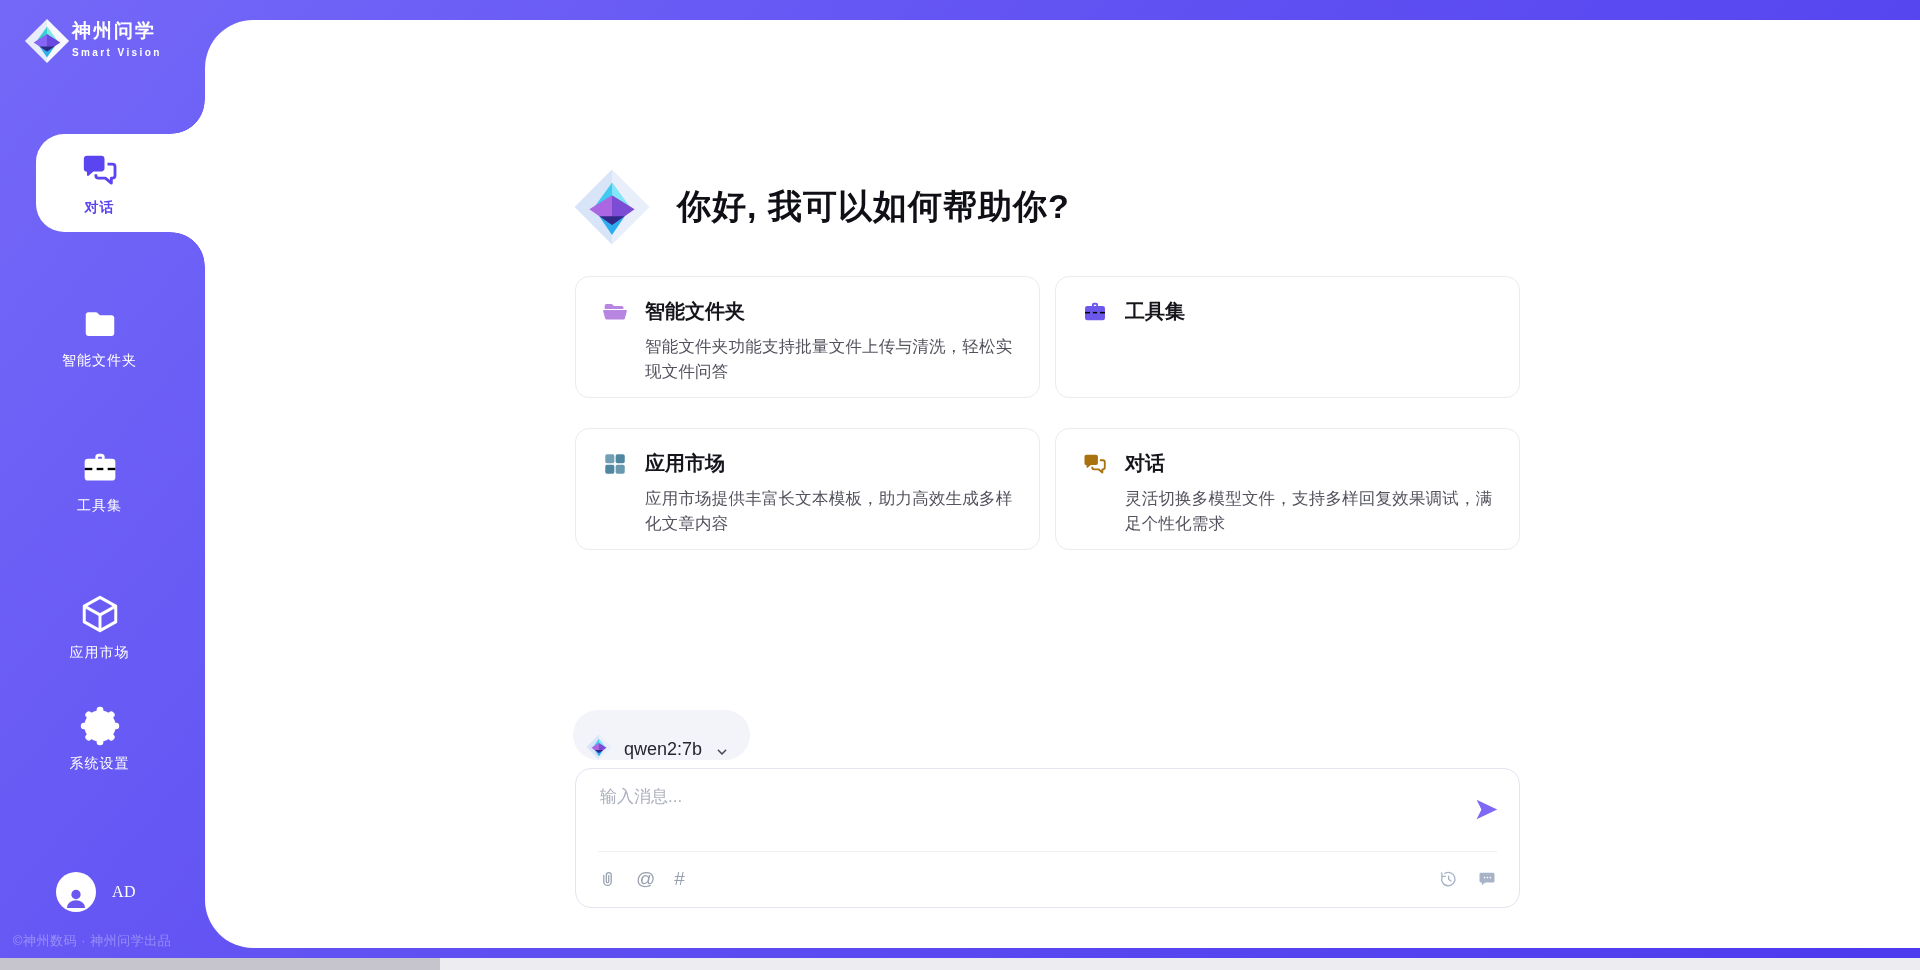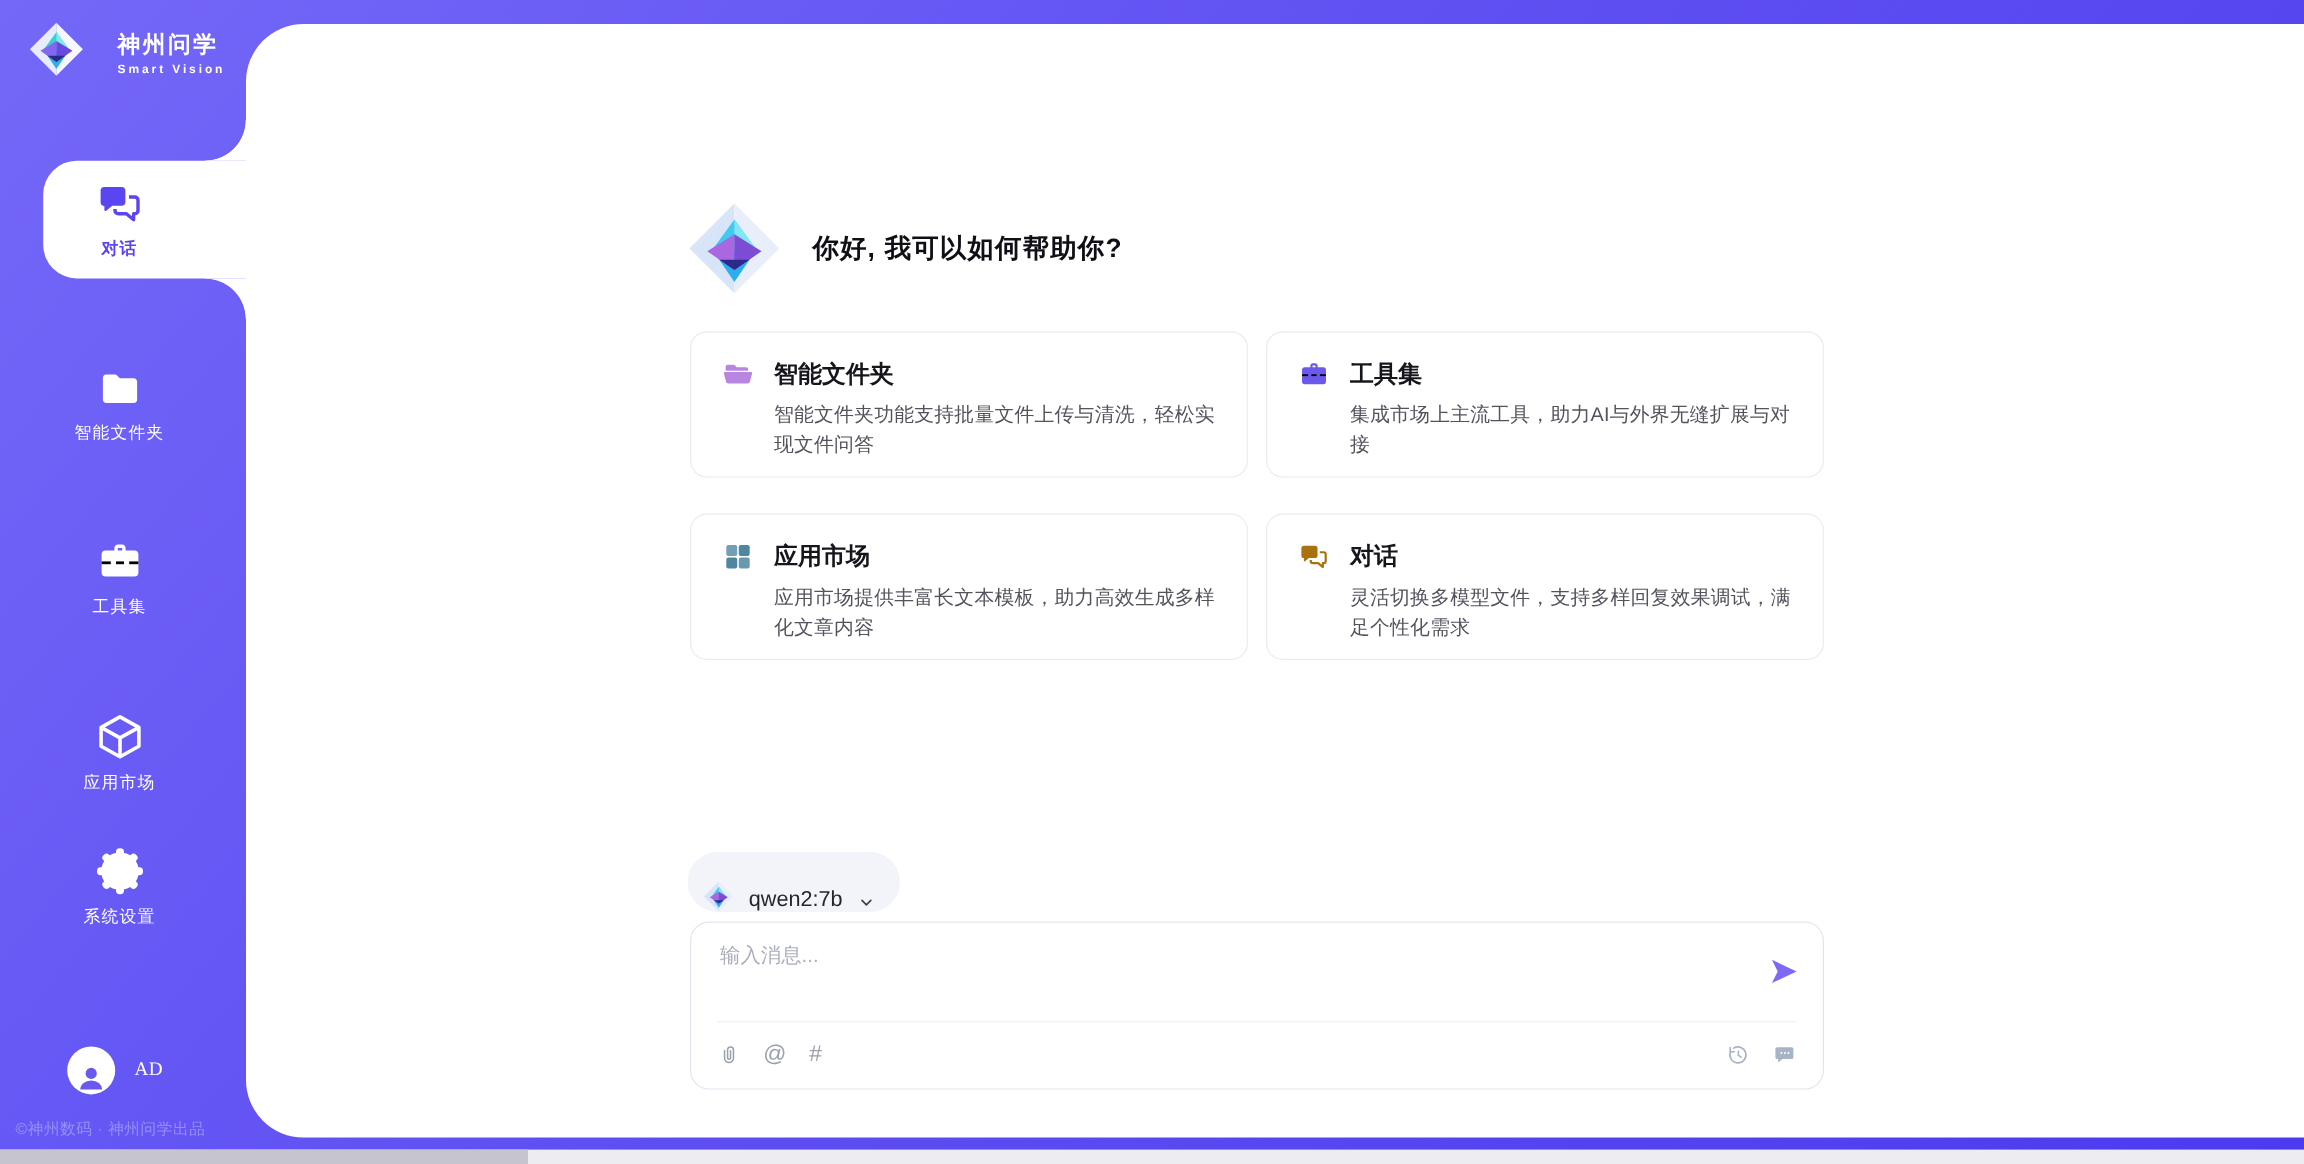--- a/index.html
+++ b/index.html
@@ -3,21 +3,21 @@
 <meta charset="utf-8">
 <style>
   html,body{margin:0;padding:0;}
   .stage{
     position:relative; width:1920px; height:970px; overflow:hidden;
     font-family:"Liberation Sans","DejaVu Sans",sans-serif;
     background:linear-gradient(130deg,#7468f8 0%,#5f50f2 45%,#4c3bee 100%);
   }
   
   .sidebar{position:absolute;left:0;top:0;width:205px;height:100%;}
-  .brand{position:absolute;left:24px;top:18px;display:flex;align-items:flex-end;gap:28px;color:#fff;}
+  .brand{position:absolute;left:24px;top:18px;display:flex;align-items:flex-start;gap:2px;color:#fff;}
   .brand-logo{width:46px;height:46px;}
   .brand-name{font-size:19px;font-weight:700;letter-spacing:2px;}
   .brand-sub{font-size:10px;letter-spacing:2.4px;margin-top:3px;font-weight:600;}
   .nav-item{position:absolute;left:36px;right:0;height:98px;display:flex;flex-direction:column;
     align-items:center;justify-content:center;gap:9px;padding-right:42px;color:#fff;cursor:pointer;}
   .nav-label{font-size:14px;letter-spacing:1px;}
   .nav-item.active{background:#fff;border-radius:28px 0 0 28px;color:#5b45f0;}
   .nav-item.active .nav-label{font-weight:700;}
   .nav-item.active::before,.nav-item.active::after{content:"";position:absolute;right:0;width:34px;height:34px;}
   .nav-item.active::before{top:-34px;background:radial-gradient(circle 34px at 0 0,rgba(0,0,0,0) 33.4px,#fff 34px);}
@@ -25,21 +25,21 @@
   #nav-chat{top:134px}#nav-folder{top:288px}#nav-tools{top:432px}#nav-market{top:578px}#nav-settings{top:690px}
   .nav-ic{display:block;}
   .user{position:absolute;left:56px;top:872px;display:flex;align-items:center;gap:16px;color:#fff;cursor:pointer;}
   .avatar{width:40px;height:40px;border-radius:50%;background:#fff;display:flex;align-items:flex-end;justify-content:center;overflow:hidden;}
   .user-initials{font-size:16px;letter-spacing:.5px;font-family:Liberation Serif, serif;}
   .sidebar-footer{position:absolute;left:13px;bottom:20px;font-size:13px;color:rgba(255,255,255,.32);letter-spacing:.5px;white-space:nowrap;}
   
   .main{position:absolute;left:205px;top:20px;right:0;bottom:22px;background:#fff;border-radius:48px 0 0 48px;}
   .greeting{position:absolute;left:368px;top:146px;display:flex;align-items:center;gap:26px;}
   .greeting-logo{width:78px;height:82px;}
-  .greeting-title{margin:0;font-size:22px;font-weight:700;color:#0f0f16;letter-spacing:1px;}
+  .greeting-title{margin:0;font-size:34px;font-weight:700;color:#0f0f16;letter-spacing:1px;}
   .cards{position:absolute;left:370px;top:256px;width:945px;display:grid;grid-template-columns:465px 465px;gap:30px 15px;}
   .card{box-sizing:border-box;height:122px;padding:21px 26px;border:1px solid #ebebf1;border-radius:14px;background:#fff;cursor:pointer;}
   .card-head{display:flex;align-items:center;gap:17px;}
   .card-icon{width:26px;height:26px;flex:none;}
   .card-title{font-size:20px;font-weight:700;color:#15151c;}
   .card-desc{margin:9px 0 0 43px;font-size:16.5px;color:#53535e;line-height:25px;letter-spacing:.2px;}
   .model-pill{position:absolute;left:368px;top:690px;height:50px;display:inline-flex;align-items:flex-end;gap:12px;
     padding:0 20px 0 13px;background:#f3f3fa;border-radius:25px;cursor:pointer;border:none;}
   .pill-logo{width:26px;height:26px;}
   .pill-label{font-size:18px;color:#24262e;}
@@ -227,21 +227,20 @@
         </div>
         <div class="card-desc">智能文件夹功能支持批量文件上传与清洗，轻松实现文件问答</div>
       </div>
       <div class="card">
         <div class="card-head">
           <svg class="card-icon on-white" style="color:#6c58ea">
               <use href="#ic-briefcase"></use>
             </svg>
           <span class="card-title">工具集</span>
         </div>
-        <div class="card-desc">集成市场上主流工具，助力AI与外界无缝扩展与对接</div>
       </div>
       <div class="card">
         <div class="card-head">
           <svg class="card-icon" style="color:#4f87a0">
               <use href="#ic-grid"></use>
             </svg>
           <span class="card-title">应用市场</span>
         </div>
         <div class="card-desc">应用市场提供丰富长文本模板，助力高效生成多样化文章内容</div>
       </div>

